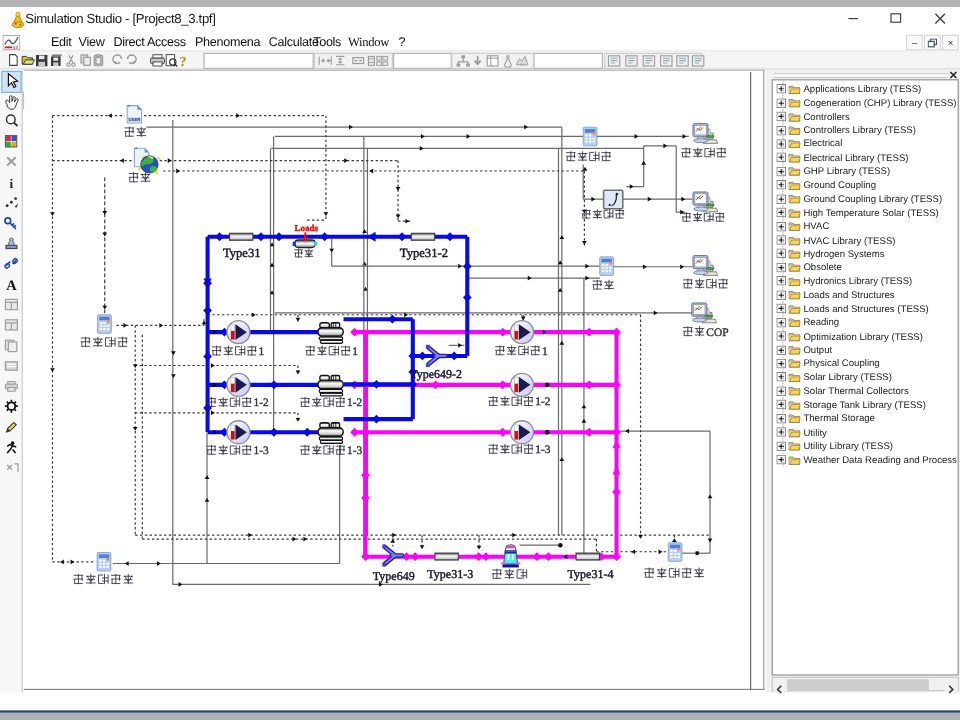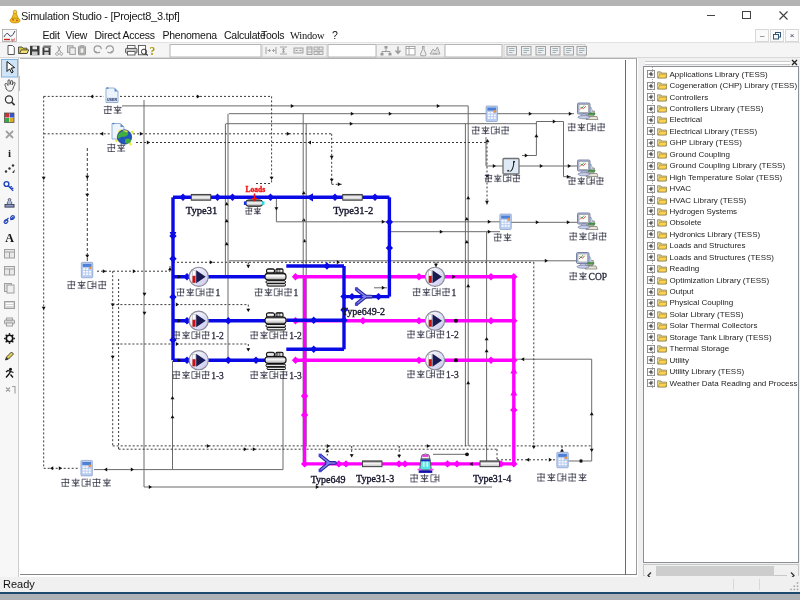--- a/index.html
+++ b/index.html
@@ -1186,24 +1186,14 @@
     </div>
 <div id="hscroll">
       <div class="sbtn" style="left:0.5px;"><svg width="10" height="9" viewBox="0 0 10 9">
           <path d="M6,1.5 L3,4.5 L6,7.5" stroke="#333" stroke-width="1.3" fill="none"></path>
         </svg></div>
       <div id="thumb"></div>
       <div class="sbtn" style="right:0.5px;"><svg width="10" height="9" viewBox="0 0 10 9">
           <path d="M4,1.5 L7,4.5 L4,7.5" stroke="#333" stroke-width="1.3" fill="none"></path>
         </svg></div>
     </div>
-<div id="statusbar">Ready<div style="position:absolute;left:733px;top:2px;height:11px;border-left:1px solid #d8d8d8"></div><div style="position:absolute;left:759px;top:2px;height:11px;border-left:1px solid #d8d8d8"></div><svg style="position:absolute;right:1px;top:4px" width="10" height="10" viewBox="0 0 10 10">
-        <g fill="#aaa">
-          <circle cx="8.5" cy="2" r="0.9"></circle>
-          <circle cx="8.5" cy="5.2" r="0.9"></circle>
-          <circle cx="8.5" cy="8.4" r="0.9"></circle>
-          <circle cx="5.3" cy="5.2" r="0.9"></circle>
-          <circle cx="5.3" cy="8.4" r="0.9"></circle>
-          <circle cx="2.1" cy="8.4" r="0.9"></circle>
-        </g>
-      </svg></div>
 <div id="navline"></div>
 <div id="btm"></div>
 </div>
 </body></html>

